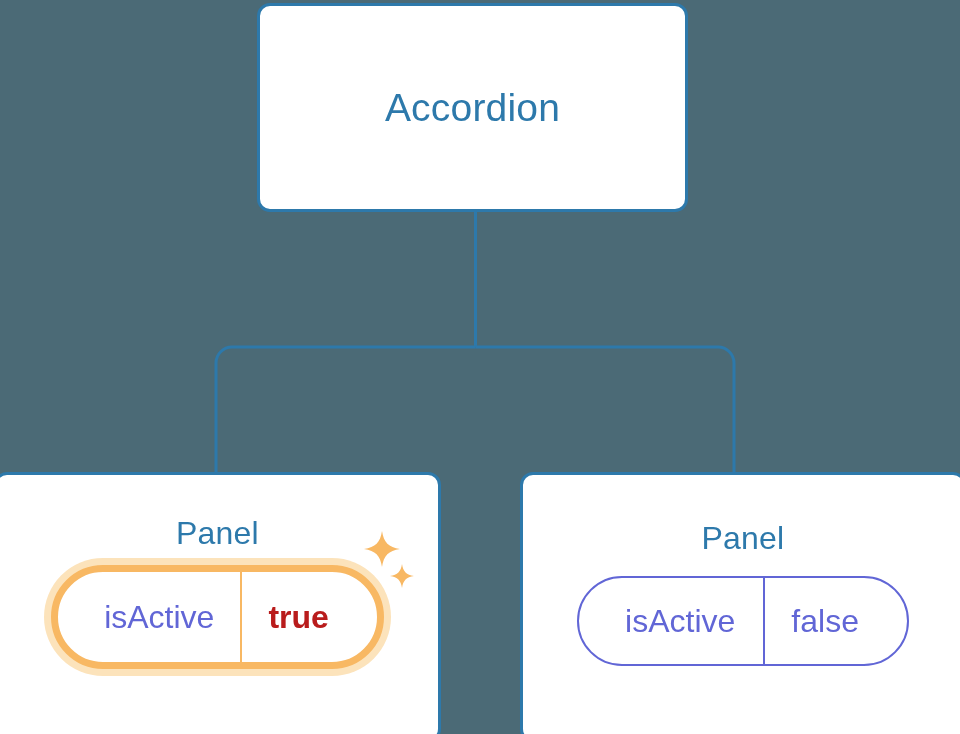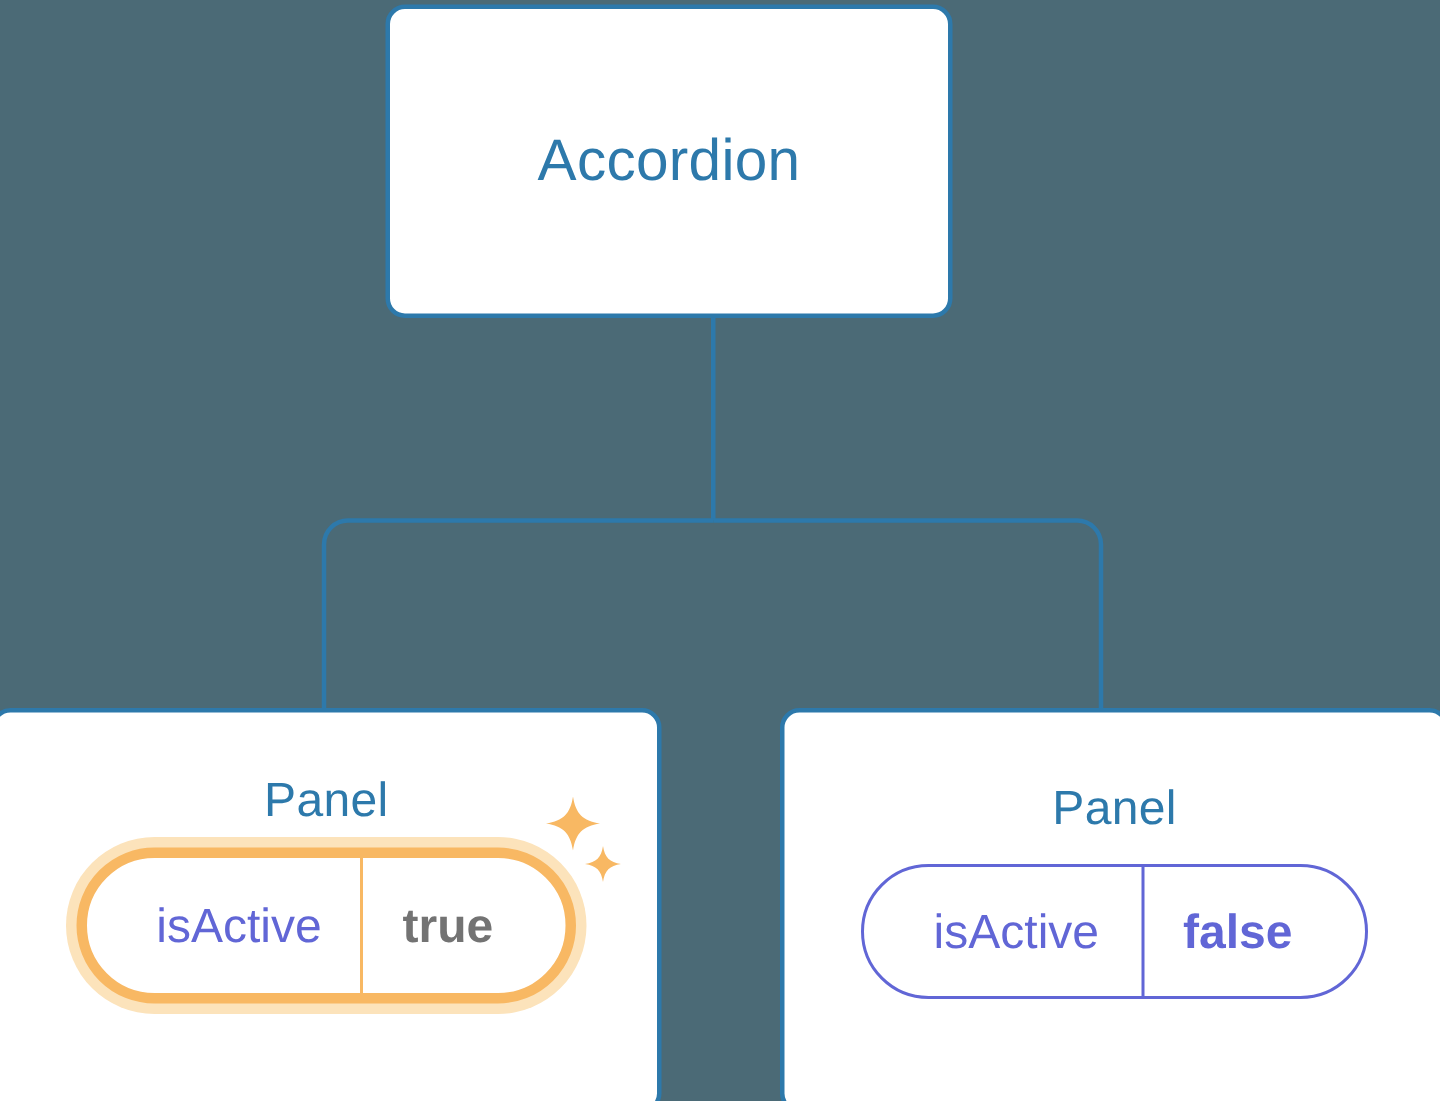--- a/index.html
+++ b/index.html
@@ -38,21 +38,21 @@
     background: #ffffff;
     border: 3px solid #2d79ab;
     border-radius: 13px;
     display: flex;
     flex-direction: column;
     align-items: center;
   }
   .node-root {
     left: 257px;
     top: 3px;
-    width: 378px;
+    width: 431px;
     height: 209px;
     justify-content: center;
   }
   .node-child-left {
     left: -6px;
     top: 472px;
     width: 447px;
     height: 270px;
   }
   .node-child-right {
@@ -110,21 +110,21 @@
   .pill-plain .prop-key {
     padding: 0 28px 0 46px;
     color: #6166d6;
     font-size: 32px;
     font-weight: 400;
   }
   .pill-plain .prop-val {
     padding: 0 48px 0 26px;
     color: #6166d6;
     font-size: 32px;
-    font-weight: 700;
+    font-weight: 400;
     border-left: 2px solid #6166d6;
   }
 
   
   .pill-highlight-wrap {
     position: relative;
     margin-top: 16px;
   }
   .pill-highlight {
     border: 7px solid #f8b863;
@@ -132,21 +132,21 @@
     height: 104px;
   }
   .pill-highlight .prop-key {
     padding: 0 26px 0 46px;
     color: #6166d6;
     font-size: 32px;
     font-weight: 400;
   }
   .pill-highlight .prop-val {
     padding: 0 48px 0 26px;
-    color: #737373;
+    color: #b91c1c;
     font-size: 32px;
     font-weight: 700;
     border-left: 2px solid #f8b863;
   }
 
   
   .sparkles {
     position: absolute;
     right: -38px;
     top: -34px;

